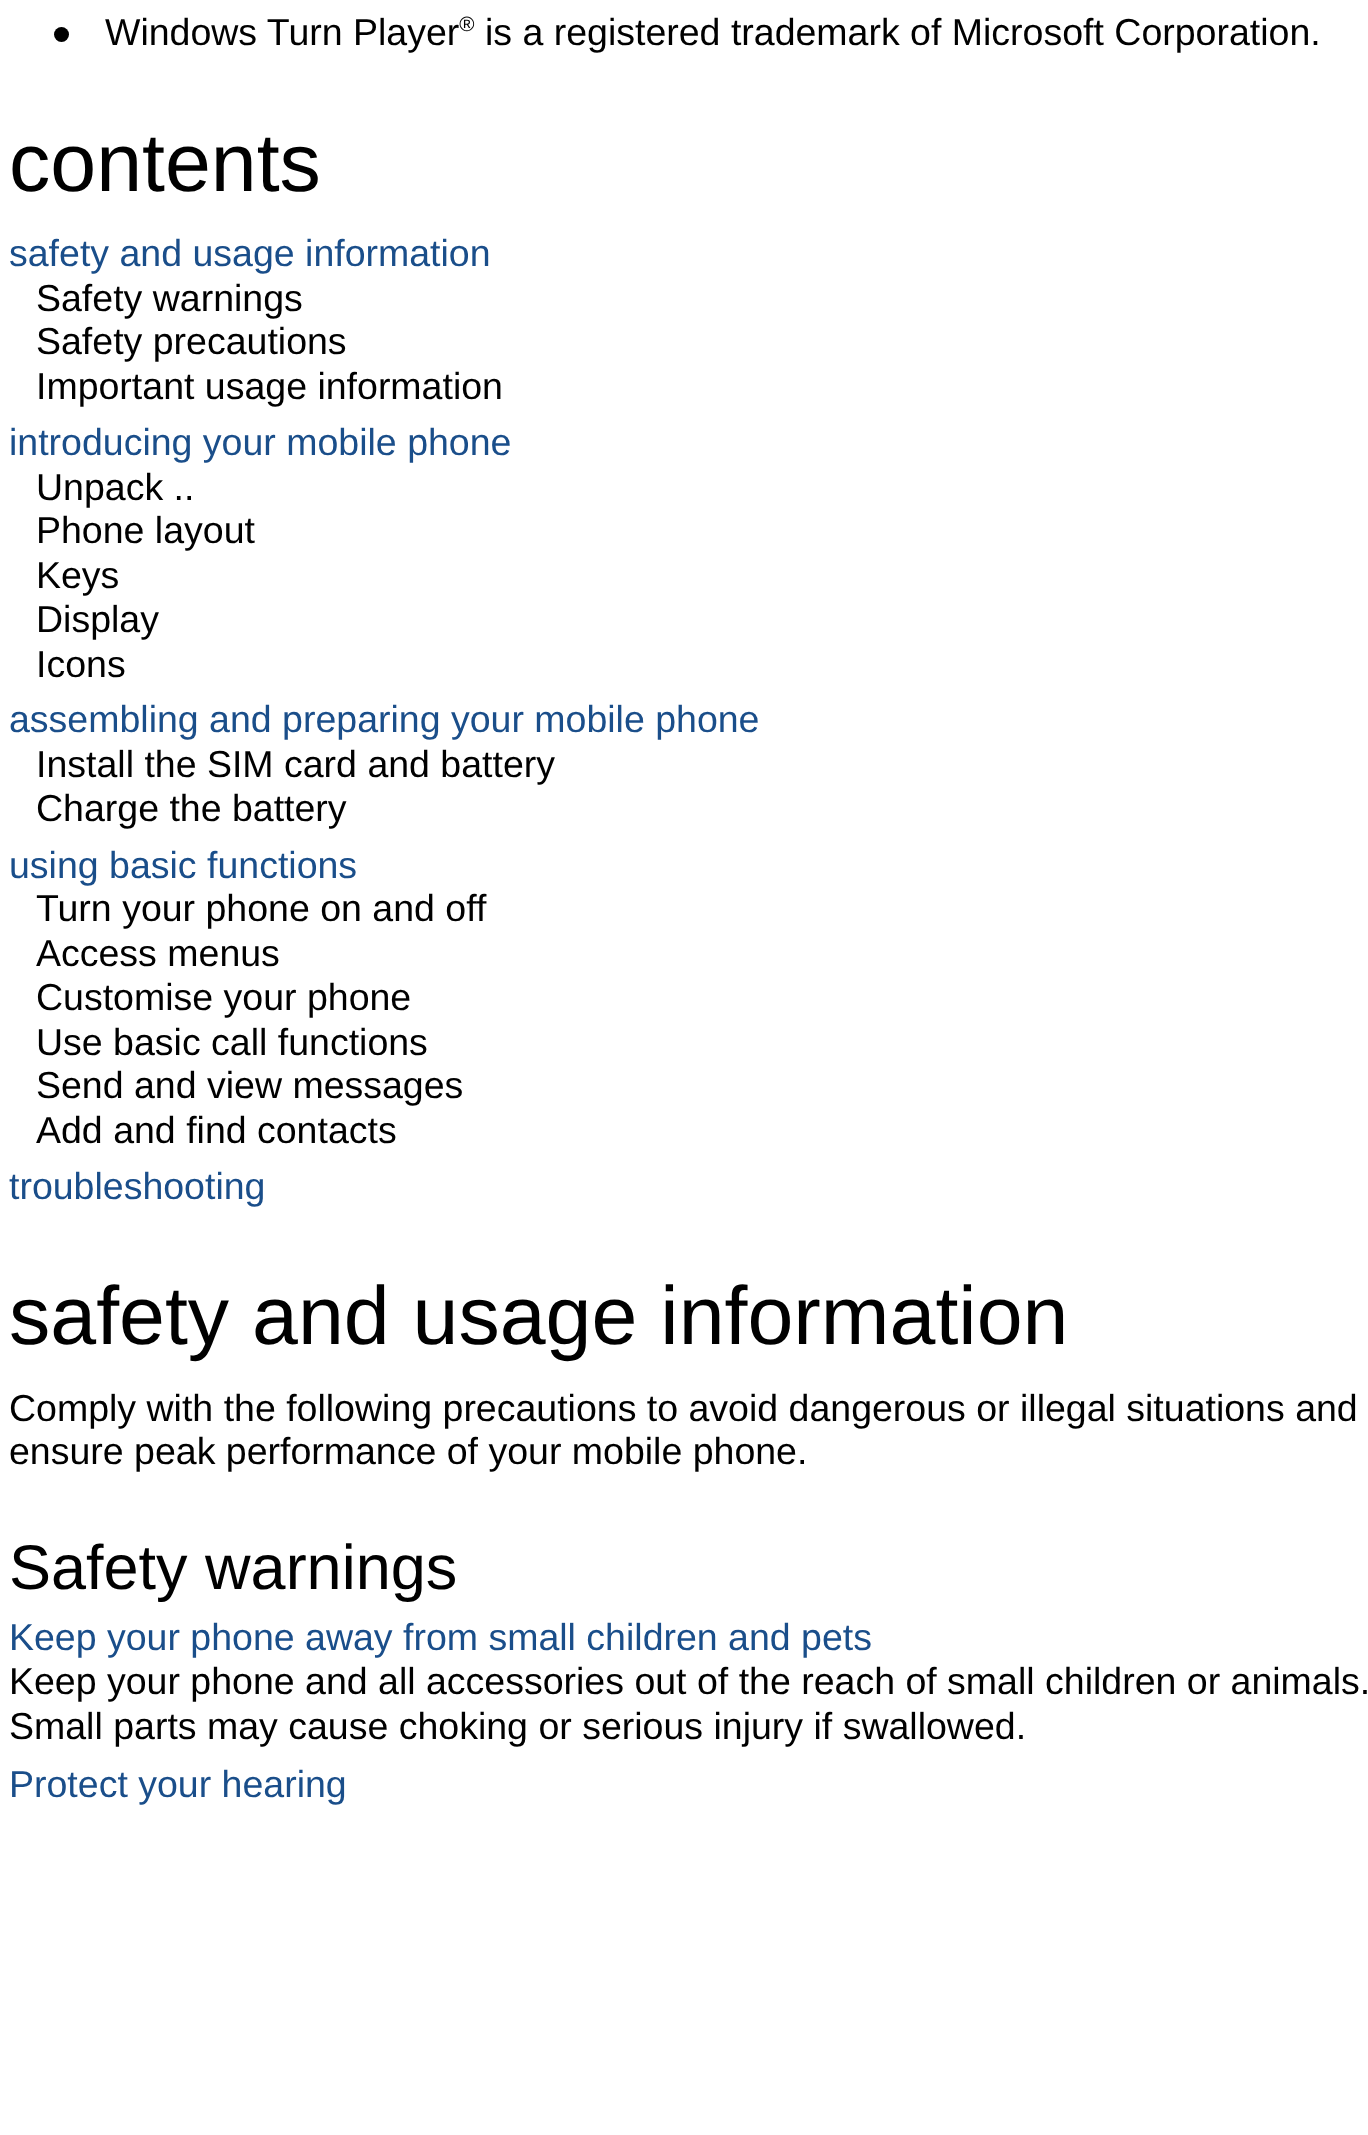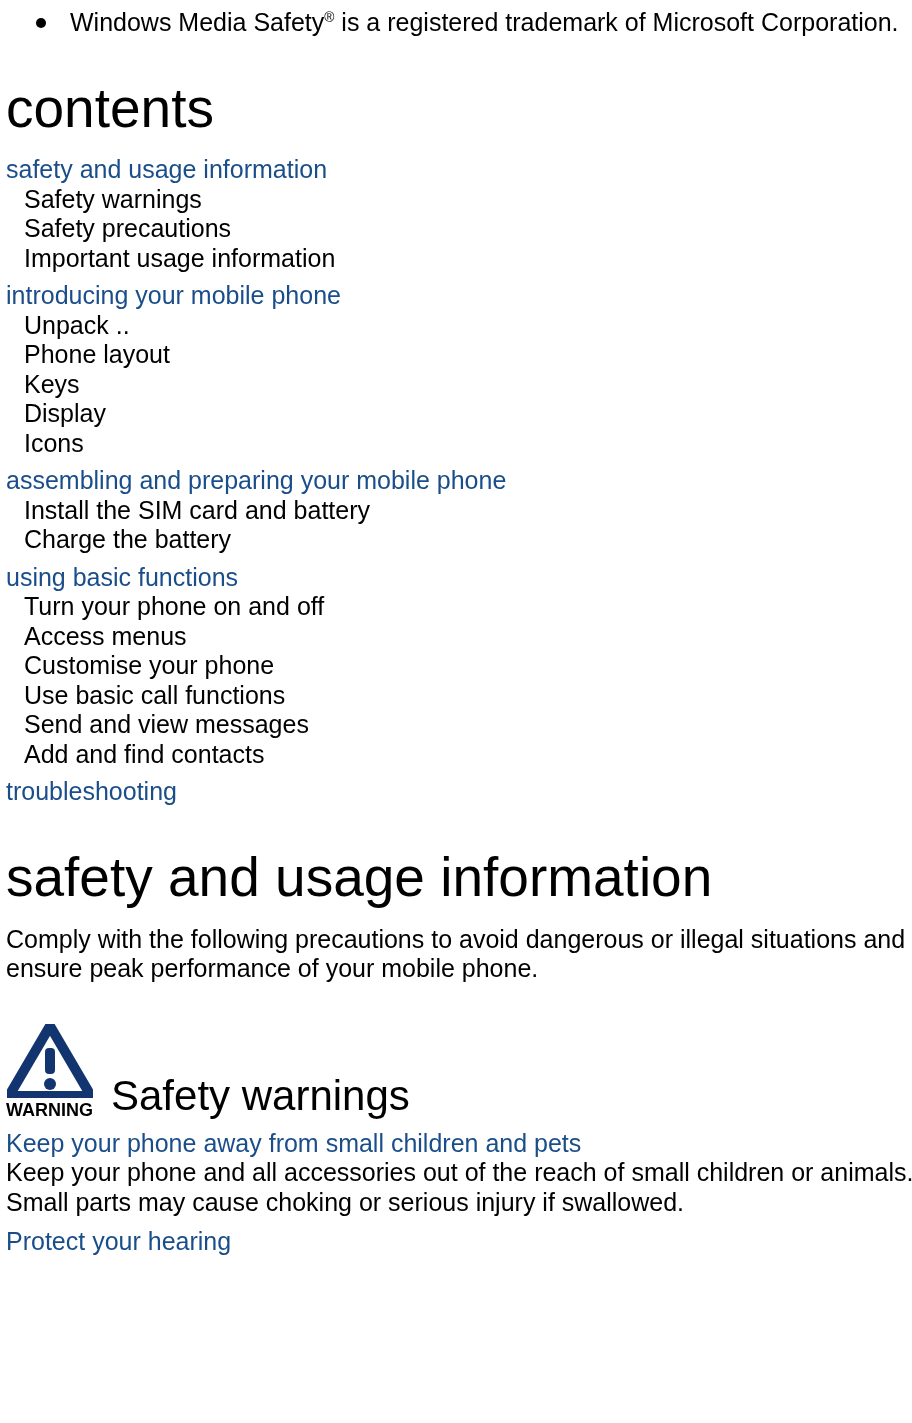--- a/index.html
+++ b/index.html
@@ -89,21 +89,21 @@
     font-size: 25px;
     margin-top: 8px;
   }
 </style>
 </head>
 <body>
 
 <div class="bullet-row">
   <div class="bullet-dot"></div>
   <div class="bullet-text">
-    <span>Windows Media Safety</span><sup class="reg">®</sup><span> is a registered trademark of Microsoft Corporation.</span>
+    <span>Windows Turn Player</span><sup class="reg">®</sup><span> is a registered trademark of Microsoft Corporation.</span>
   </div>
 </div>
 
 <h1 class="big">contents</h1>
 
 <div class="toc-block">
   <div class="sec-head">safety and usage information</div>
   <div class="sub-item">Safety warnings</div>
   <div class="sub-item">Safety precautions</div>
   <div class="sub-item">Important usage information</div>
@@ -136,27 +136,19 @@
 
 <div class="toc-block">
   <div class="sec-head">troubleshooting</div>
 </div>
 
 <h1 class="big">safety and usage information</h1>
 
 <div class="body-para">Comply with the following precautions to avoid dangerous or illegal situations and ensure peak performance of your mobile phone.</div>
 
 <div class="warn-row">
-  <div class="warn-icon-wrap">
-    <svg width="86" height="74" viewBox="0 0 86 74">
-      <polygon points="43,2 84,72 2,72" fill="none" stroke="#13356F" stroke-width="10" stroke-linejoin="round"></polygon>
-      <rect x="38" y="24" width="10" height="26" rx="4" fill="#13356F"></rect>
-      <circle cx="43" cy="60" r="6" fill="#13356F"></circle>
-    </svg>
-    <div class="warn-label">WARNING</div>
-  </div>
   <div class="warn-heading">Safety warnings</div>
 </div>
 
 <div class="sub-head-blue">Keep your phone away from small children and pets</div>
 <div class="body-para" style="margin-top:0">Keep your phone and all accessories out of the reach of small children or animals. Small parts may cause choking or serious injury if swallowed.</div>
 
 <div class="sub-head-blue">Protect your hearing</div>
 
 </body></html>

